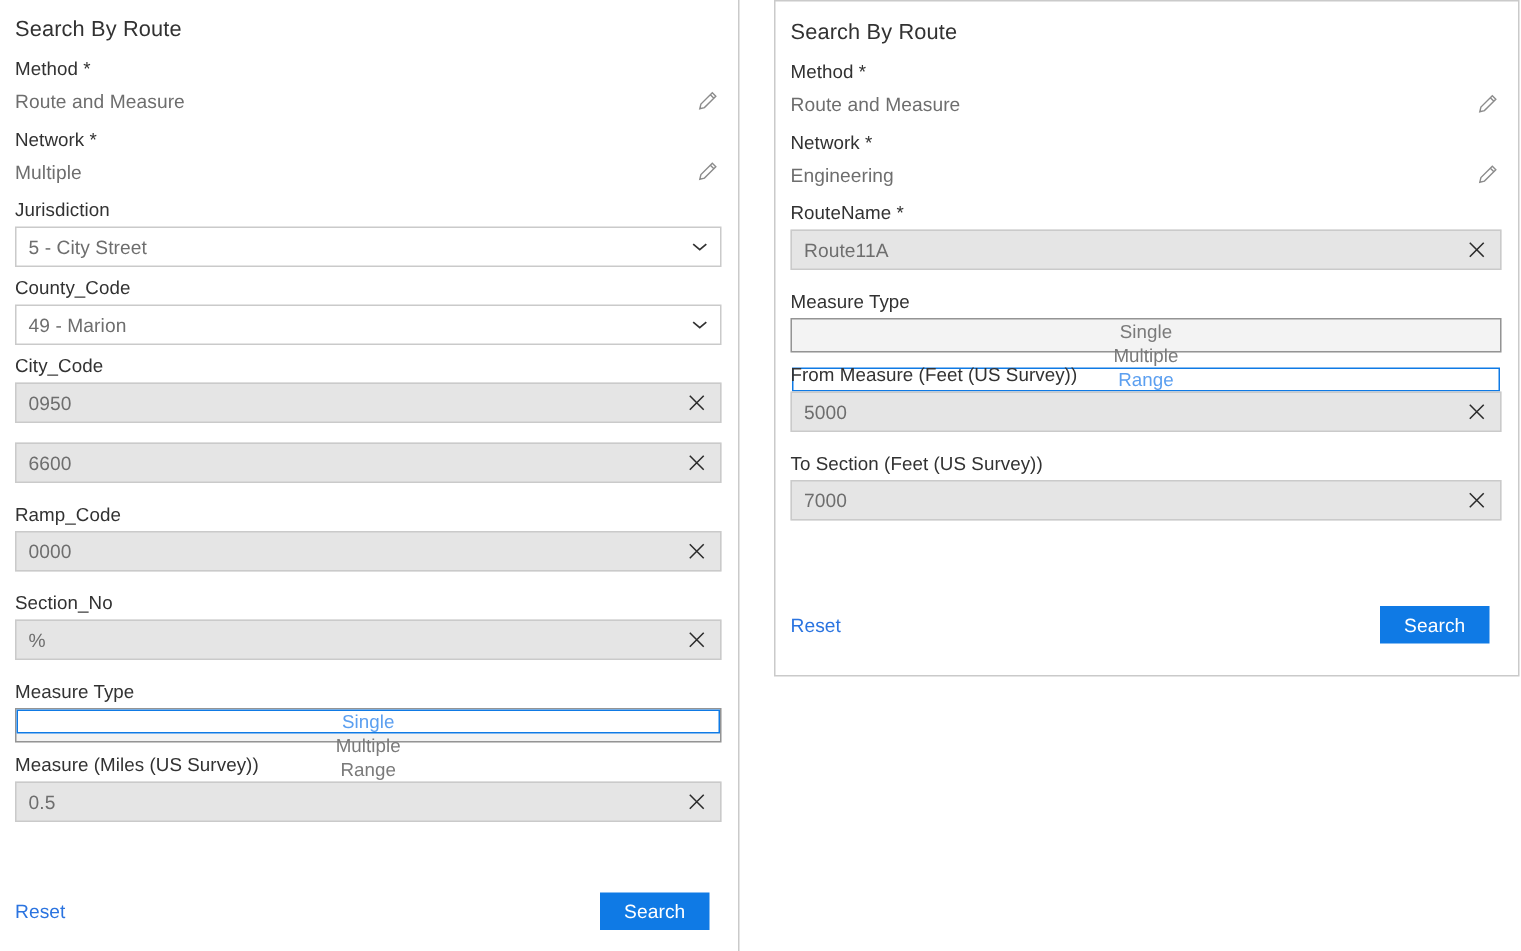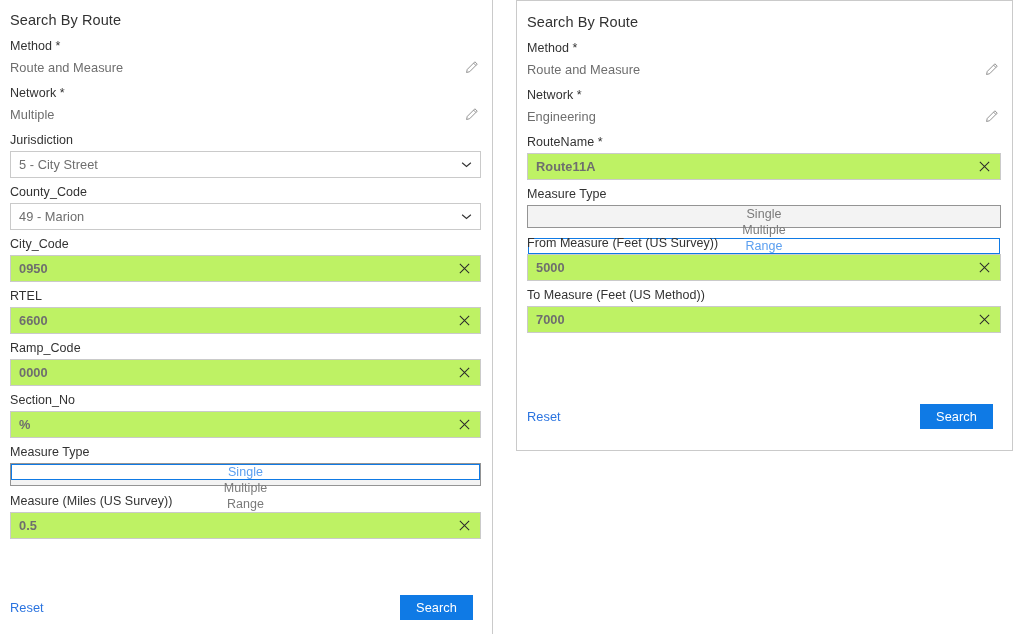--- a/index.html
+++ b/index.html
@@ -106,26 +106,25 @@
     cursor: pointer;
     flex: none;
     margin-right: 1px;
   }
 
   
   .input-wrap {
     position: relative;
     height: 27px;
     border: 1px solid #cacaca;
-    background: #bef264;
-    box-sizing: border-box;
-    display: flex;
-    align-items: center;
-    margin-bottom: 6px;
-    font-weight: bold;
+    background: #e5e5e5;
+    box-sizing: border-box;
+    display: flex;
+    align-items: center;
+    margin-bottom: 13px;
   }
 
   .input-value {
     font-size: 12.8px;
     color: #6e6e6e;
     padding-left: 8px;
     line-height: 25px;
     flex: 1 1 auto;
     overflow: hidden;
     white-space: nowrap;
@@ -314,21 +313,20 @@
           <span class="input-value">0950</span>
           <span class="clear-btn">
             <svg width="13" height="13" viewBox="0 0 14 14">
                 <path d="M2 2l10 10M12 2L2 12" stroke="#2b2b2b" stroke-width="1.1" fill="none"></path>
               </svg>
           </span>
         </div>
       </div>
 
       <div class="field">
-        <div class="field-label">RTEL</div>
         <div class="input-wrap">
           <span class="input-value">6600</span>
           <span class="clear-btn">
             <svg width="13" height="13" viewBox="0 0 14 14">
                 <path d="M2 2l10 10M12 2L2 12" stroke="#2b2b2b" stroke-width="1.1" fill="none"></path>
               </svg>
           </span>
         </div>
       </div>
 
@@ -444,21 +442,21 @@
           <span class="input-value">5000</span>
           <span class="clear-btn">
             <svg width="13" height="13" viewBox="0 0 14 14">
                 <path d="M2 2l10 10M12 2L2 12" stroke="#2b2b2b" stroke-width="1.1" fill="none"></path>
               </svg>
           </span>
         </div>
       </div>
 
       <div class="field">
-        <div class="field-label">To Measure (Feet (US Method))</div>
+        <div class="field-label">To Section (Feet (US Survey))</div>
         <div class="input-wrap">
           <span class="input-value">7000</span>
           <span class="clear-btn">
             <svg width="13" height="13" viewBox="0 0 14 14">
                 <path d="M2 2l10 10M12 2L2 12" stroke="#2b2b2b" stroke-width="1.1" fill="none"></path>
               </svg>
           </span>
         </div>
       </div>
 

